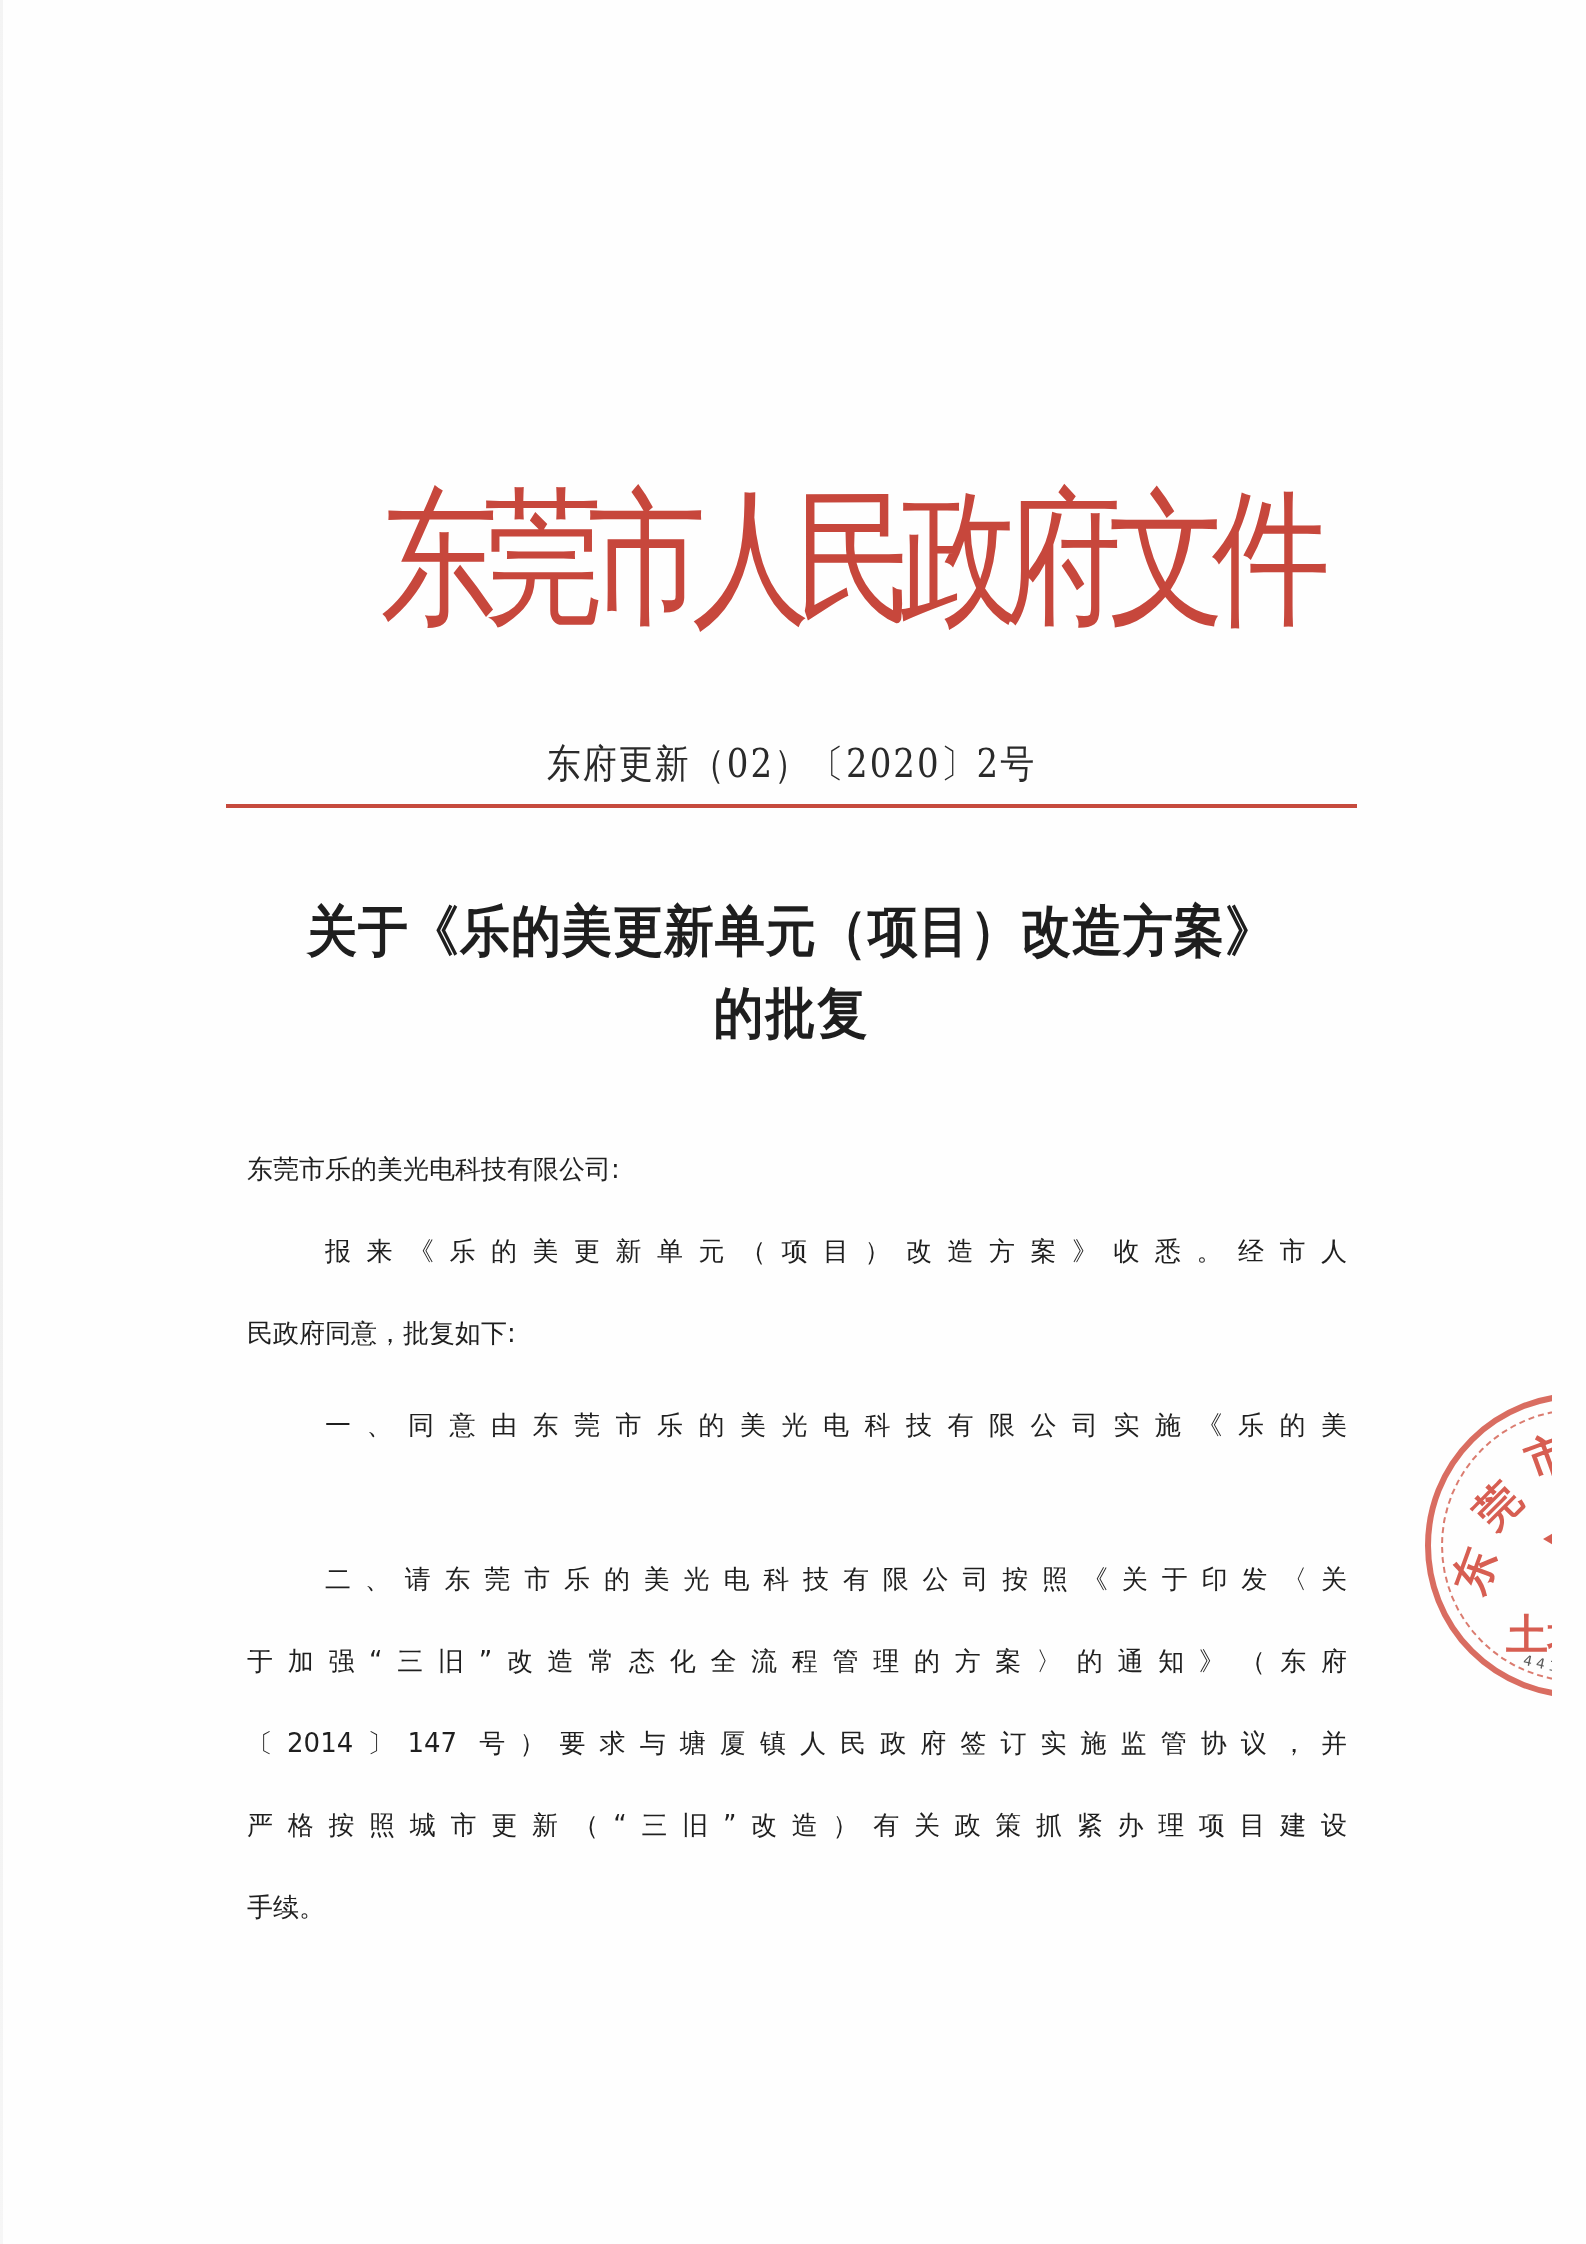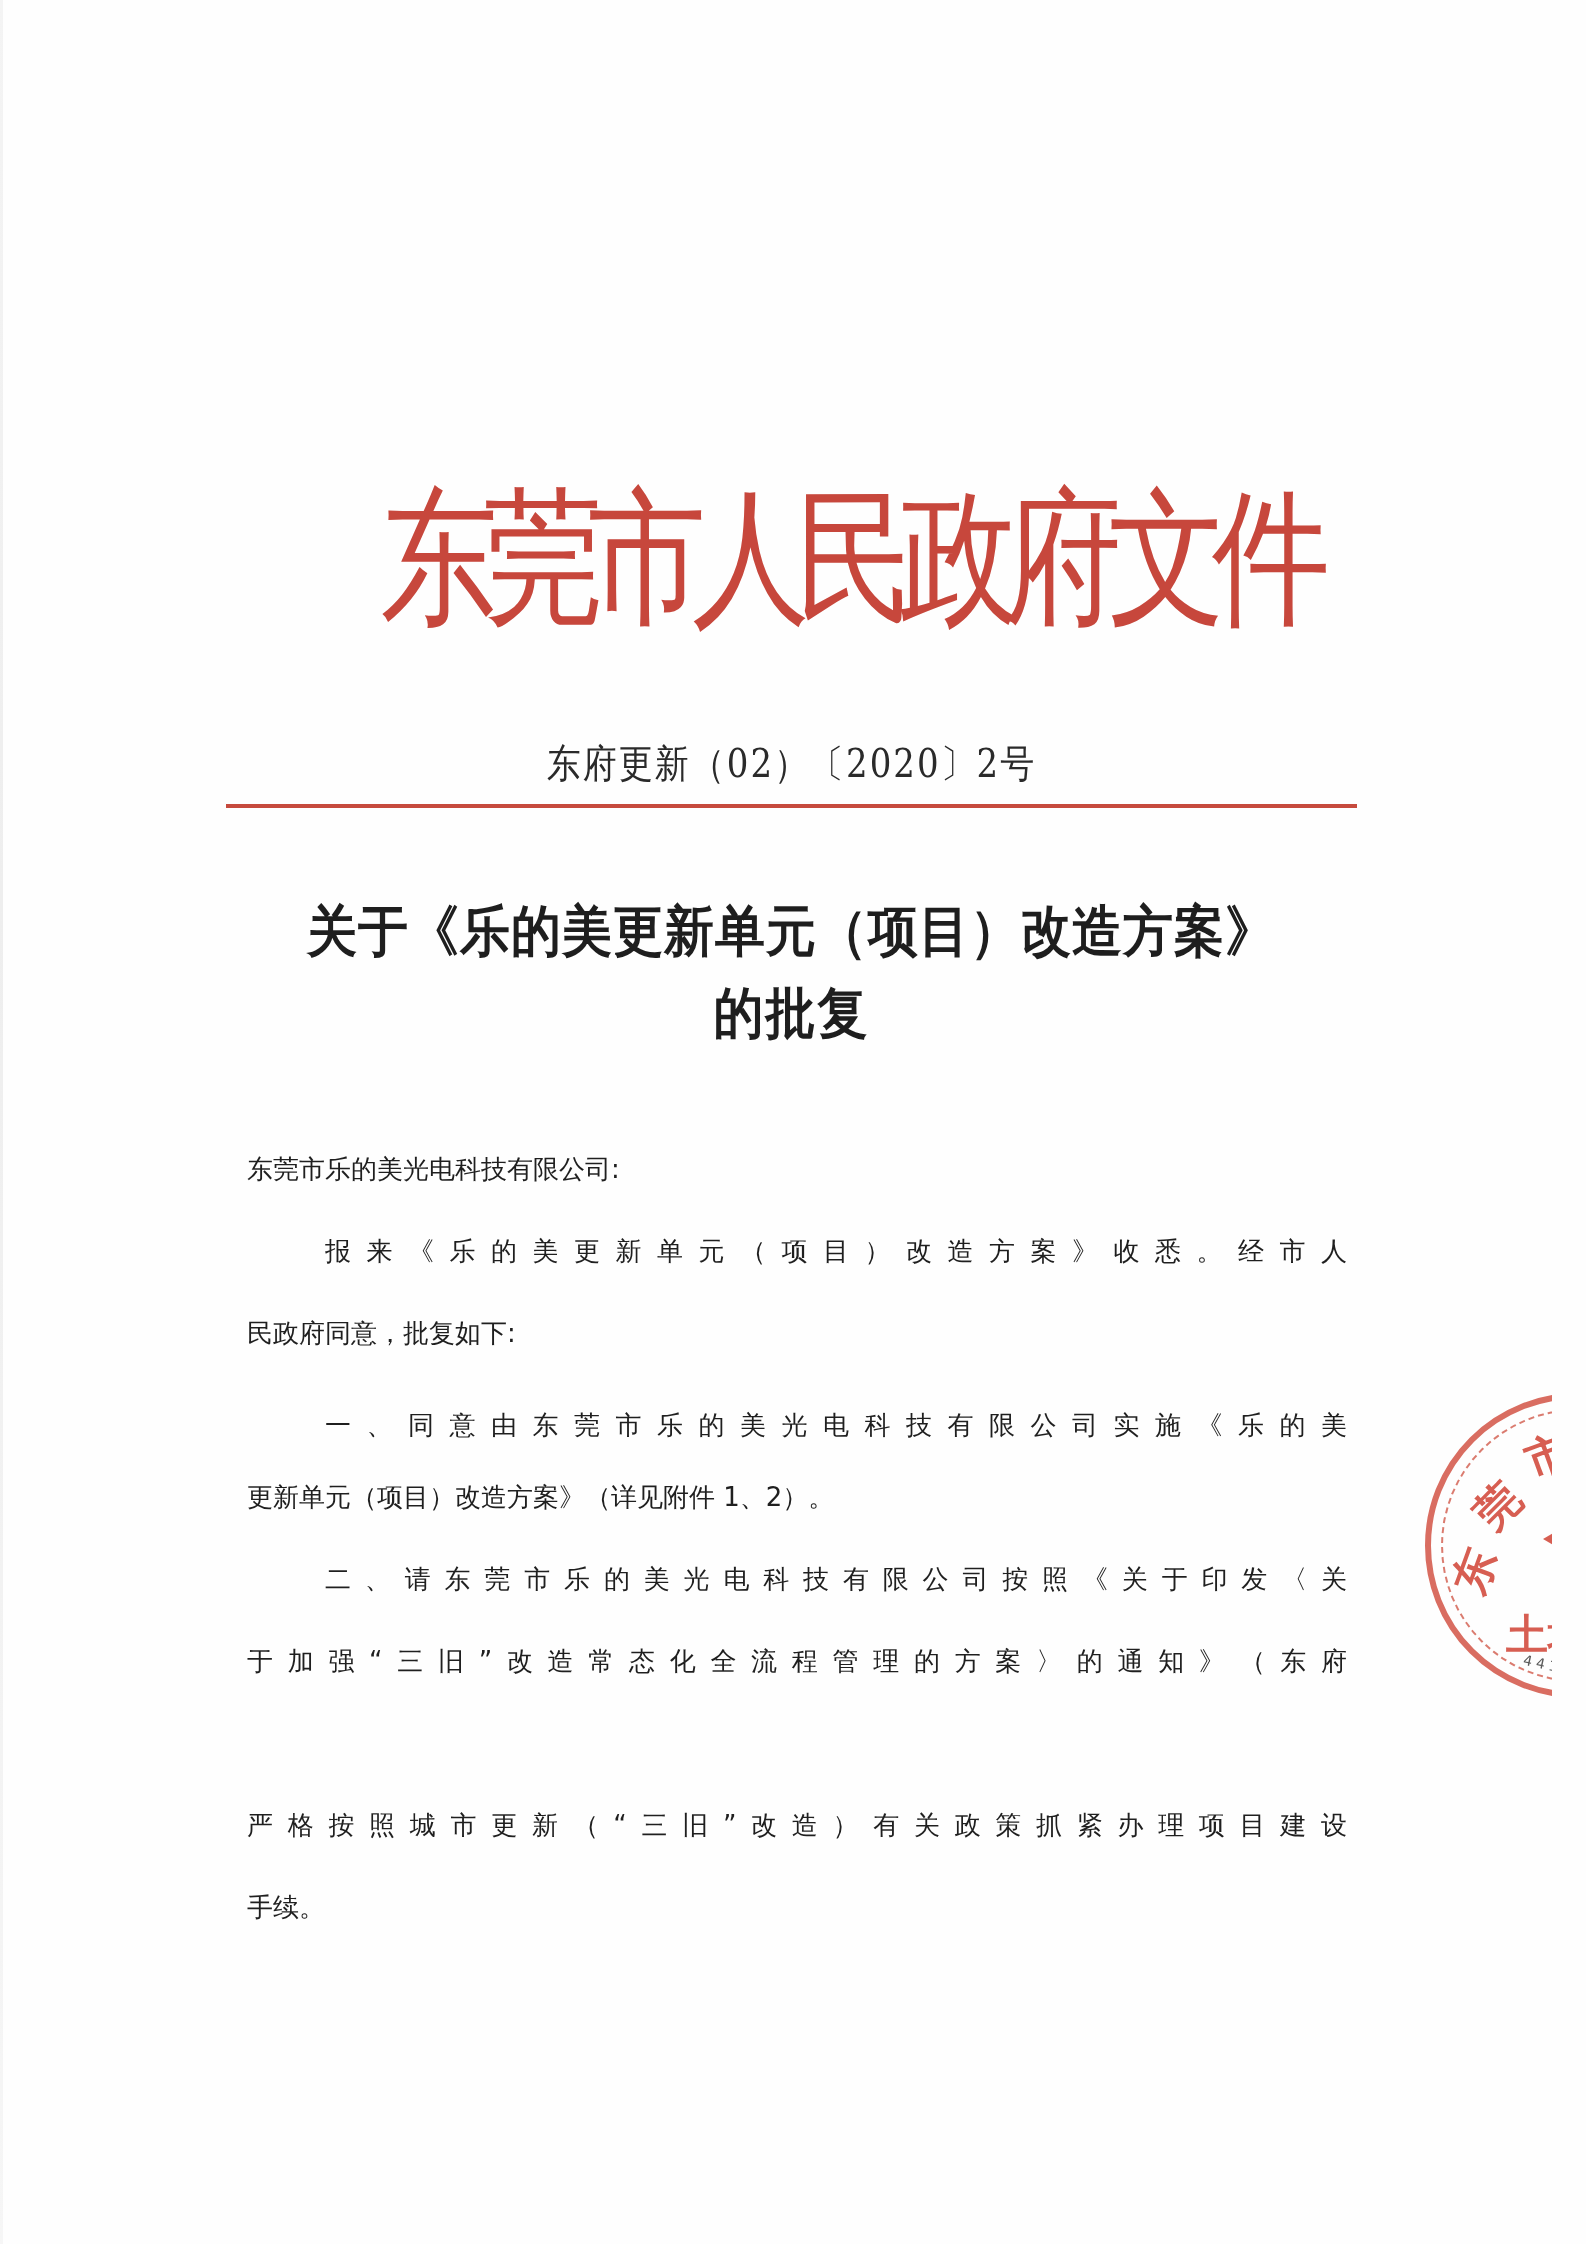--- a/index.html
+++ b/index.html
@@ -77,23 +77,23 @@
   <div class="red-rule"></div>
 
   <div class="title l1">关于《乐的美更新单元（项目）改造方案》</div>
   <div class="title l2">的批复</div>
 
   <div class="body-line" style="top:1147px;">东莞市乐的美光电科技有限公司:</div>
 
   <div class="body-line" style="top:1311px;">民政府同意，批复如下:</div>
   <div class="body-line indent just" style="top:1229px;">报来《乐的美更新单元（项目）改造方案》收悉。经市人</div>
   <div class="body-line indent just" style="top:1393px;margin-top:10px;">一、同意由东莞市乐的美光电科技有限公司实施《乐的美</div>
-  <div class="body-line" style="top:1475px;">更新单元（项目）改造方案》（详见附件 1、2）。</div>
   <div class="body-line indent just" style="top:1557px;">二、请东莞市乐的美光电科技有限公司按照《关于印发〈关</div>
   <div class="body-line just" style="top:1639px;">于加强“三旧”改造常态化全流程管理的方案〉的通知》（东府</div>
+  <div class="body-line just" style="top:1721px;">〔2014〕147 号）要求与塘厦镇人民政府签订实施监管协议，并</div>
   <div class="body-line just" style="top:1803px;">严格按照城市更新（“三旧”改造）有关政策抓紧办理项目建设</div>
   <div class="body-line" style="top:1885px;">手续。</div>
 
   <div class="seal-clip">
     <div class="seal">
       <div class="seal-inner-ring"></div>
       <span class="seal-text seal-t1">东</span>
       <span class="seal-text seal-t2">莞</span>
       <span class="seal-text seal-t3">市</span>
       <span class="seal-star"></span>

